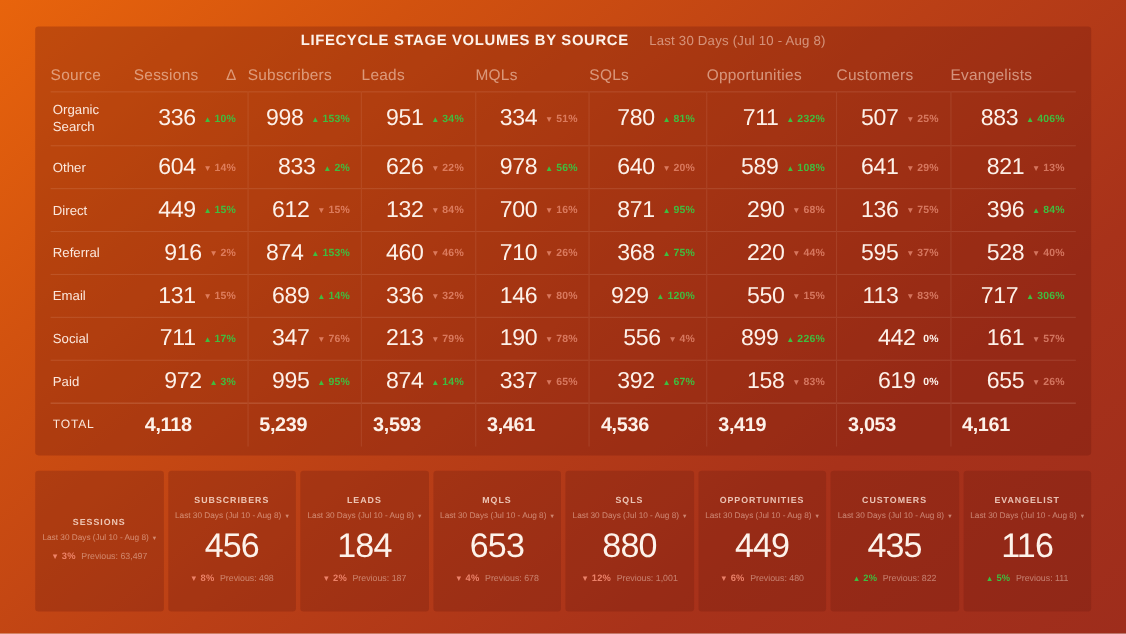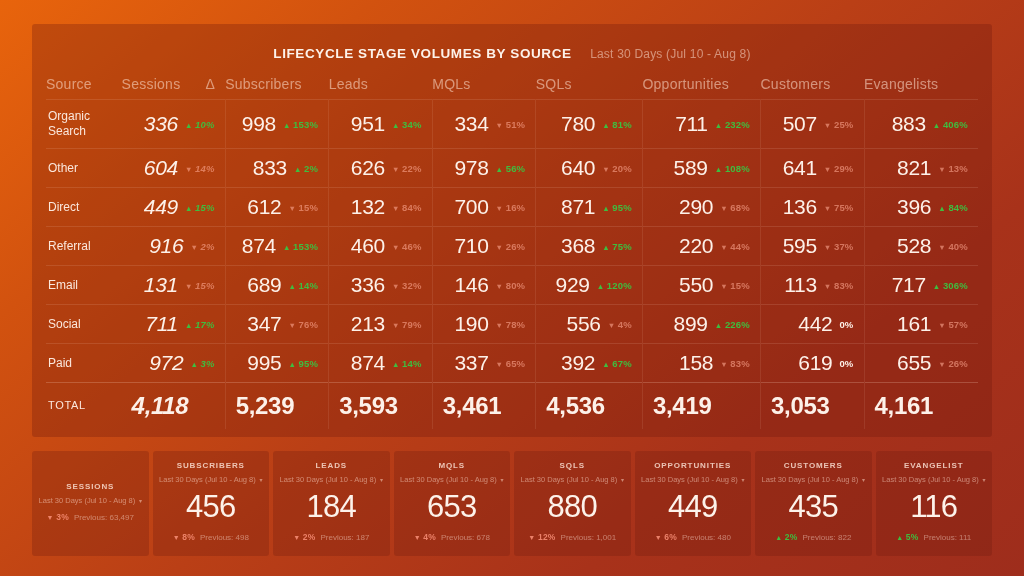--- a/index.html
+++ b/index.html
@@ -22,21 +22,21 @@
     box-sizing: border-box;
     padding: 24px 32px 20px 32px;
     display: flex;
     flex-direction: column;
   }
 
   
   .panel {
     background: rgba(108, 24, 14, 0.30);
     border-radius: 3px;
-    padding: 16px 14px 8px 14px;
+    padding: 0 14px 8px 14px;
     box-sizing: border-box;
   }
 
   .panel-title-bar {
     text-align: center;
     padding: 4px 0 14px 0;
     white-space: nowrap;
   }
   .panel-title {
     display: inline;
@@ -85,21 +85,21 @@
     vertical-align: middle;
   }
 
   td.metric {
     padding: 7px 10px 7px 6px;
     vertical-align: middle;
     border-left: 1px solid rgba(255, 220, 200, 0.10);
     white-space: nowrap;
     text-align: right;
   }
-  td.metric.first { border-left: none; font-style: italic; }
+  td.metric.first { border-left: none; }
 
   .val {
     font-size: 21px;
     color: #fdf1e9;
     font-weight: normal;
     letter-spacing: -0.3px;
     vertical-align: middle;
   }
   .delta {
     font-size: 9.5px;
@@ -114,21 +114,21 @@
   .delta.flat { color: #fdf1e9; }
   .arrow { font-size: 7.5px; margin-right: 2.5px; display: inline-block; }
 
   tr.total-row { border-top: 1px solid rgba(255, 220, 200, 0.22) !important; }
   tr.total-row td.src {
     font-size: 11px;
     letter-spacing: 0.7px;
     color: #fbe7dc;
   }
   tr.total-row td.metric { padding-top: 9px; padding-bottom: 9px; text-align: left; padding-left: 10px;}
-  tr.total-row .val { font-size: 24px; font-weight: bold; }
+  tr.total-row .val { font-size: 18px; font-weight: bold; }
 
   
   .kpis {
     display: flex;
     gap: 4px;
     margin-top: 14px;
     flex: 1;
   }
   .kpi {
     flex: 1 1 0;

